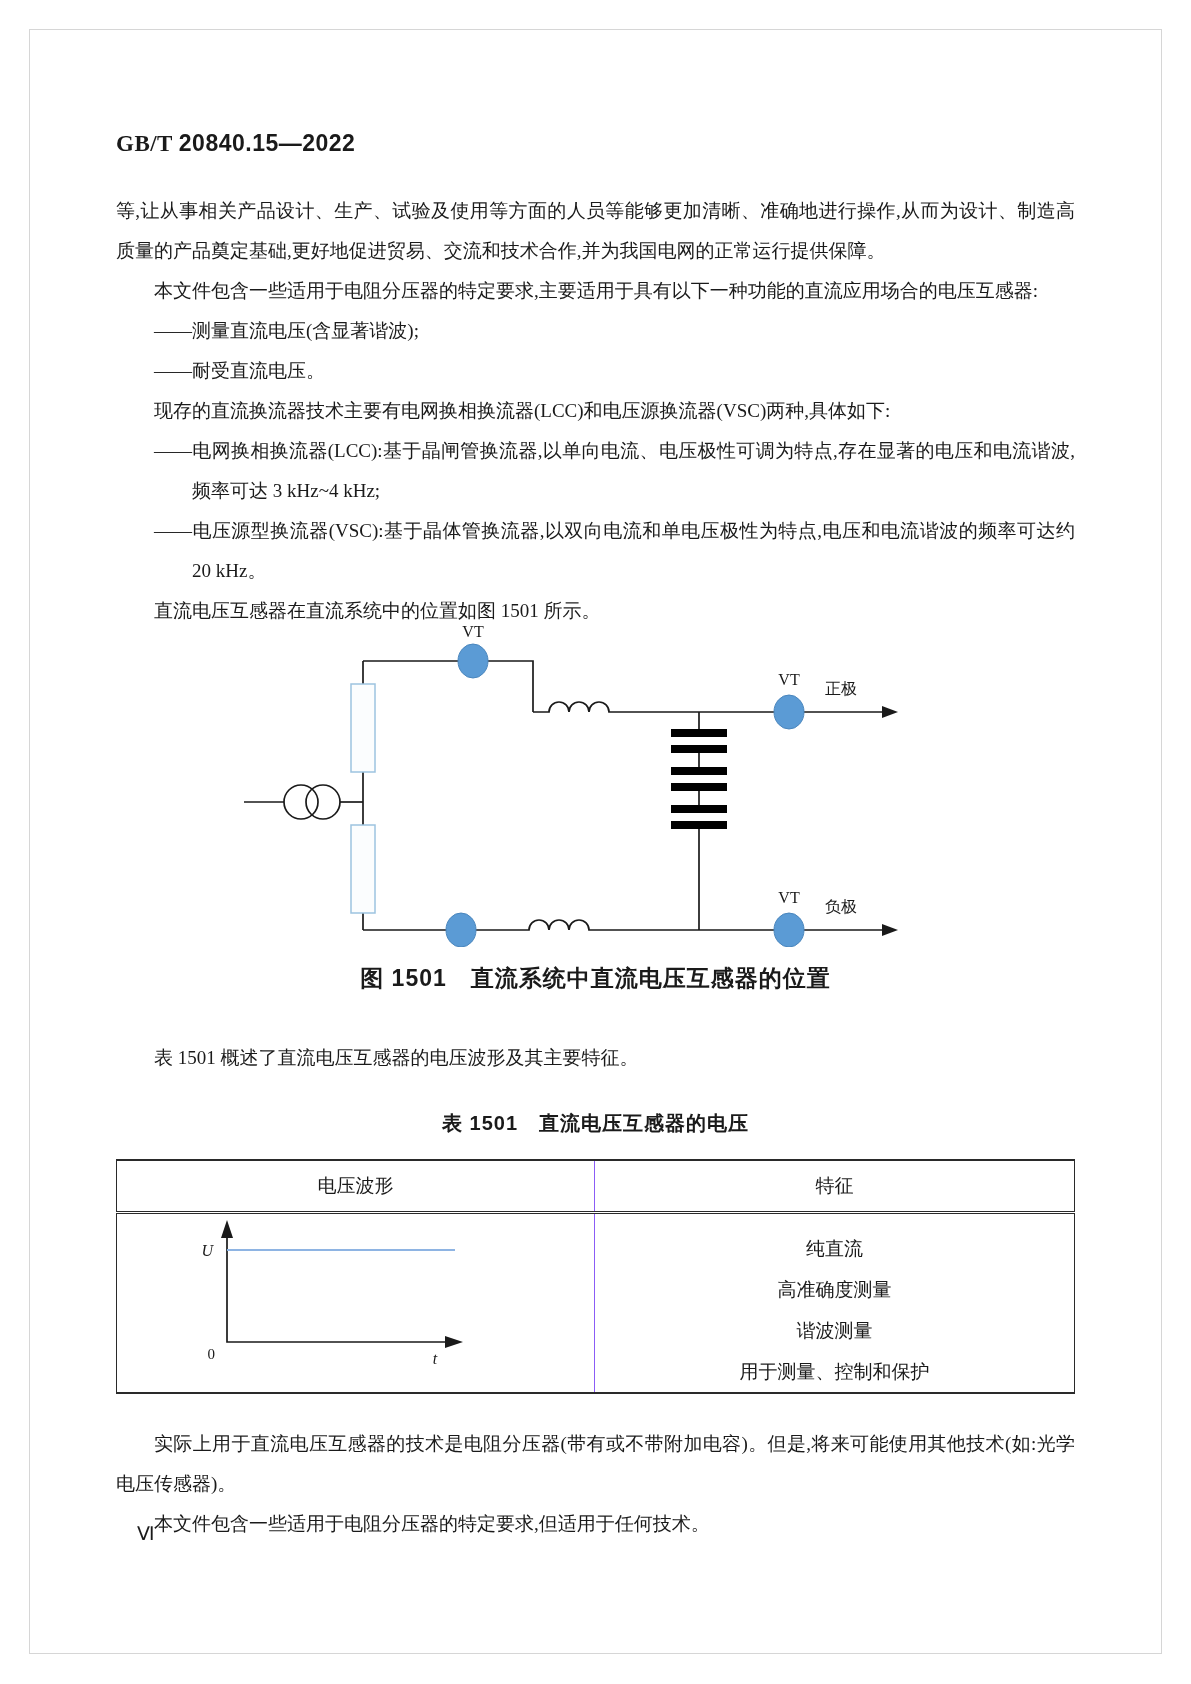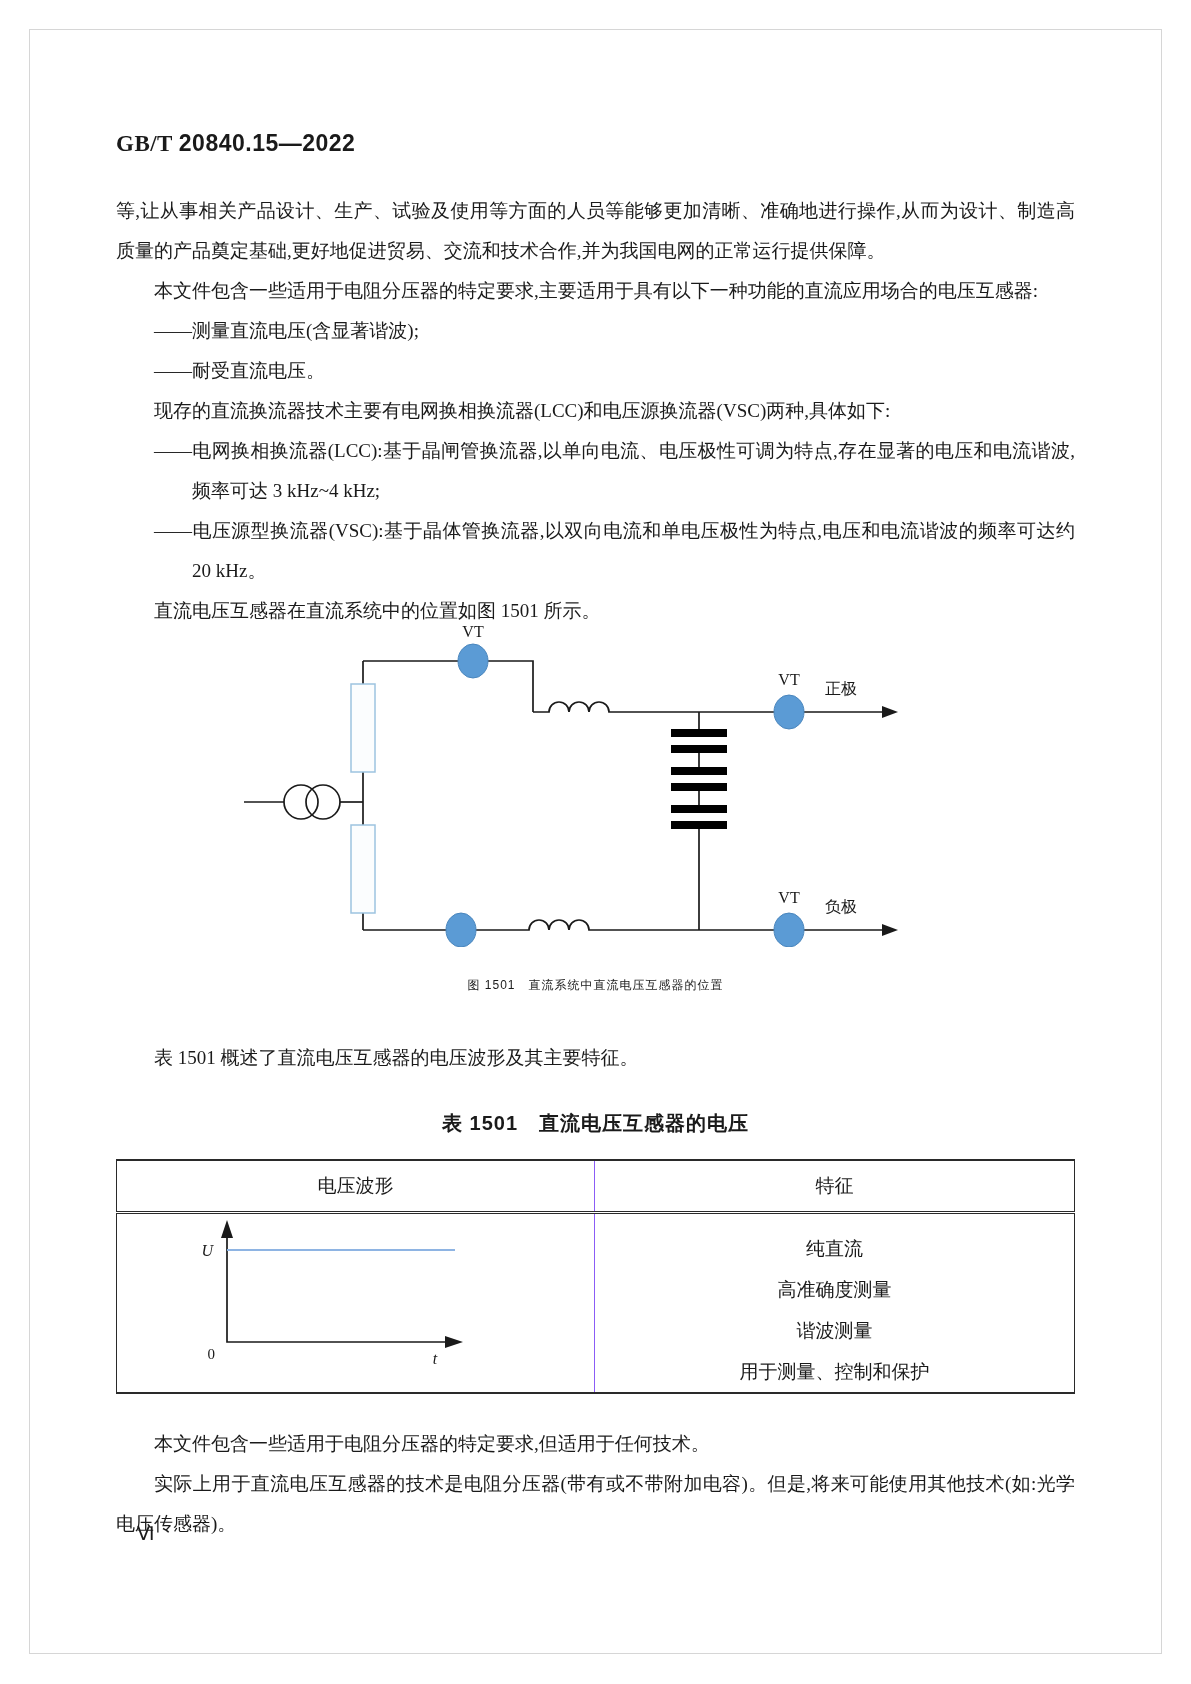--- a/index.html
+++ b/index.html
@@ -36,25 +36,25 @@
     line-height: 40px;
     text-align: justify;
   }
   .bodytext p { margin: 0; }
   .first-block { margin-top: 34px; }
   .indent2 { text-indent: 2em; }
   .dash-item { padding-left: 2em; }
   .dash-item-hang { padding-left: 4em; text-indent: -2em; }
   .figure-wrap { margin-top: -14px; margin-left: 123px; }
   .figure-caption {
-    margin-top: 26px;
+    margin-top: 12px;
     text-align: center;
     font-family: "Liberation Sans", sans-serif;
-    font-weight: normal;
-    font-size: 12px;
+    font-weight: bold;
+    font-size: 23px;
     letter-spacing: 1px;
   }
   .table-intro { margin-top: 44px; }
   .table-title {
     margin-top: 32px;
     text-align: center;
     font-family: "Liberation Sans", sans-serif;
     font-weight: bold;
     font-size: 20px;
     letter-spacing: 1px;
@@ -220,19 +220,19 @@
               <span>高准确度测量</span>
               <span>谐波测量</span>
               <span>用于测量、控制和保护</span>
             </div>
           </td>
         </tr>
       </tbody>
     </table>
 
     <div class="bodytext after-table">
+      <p class="indent2">实际上用于直流电压互感器的技术是电阻分压器(带有或不带附加电容)。但是,将来可能使用其他技术(如:光学电压传感器)。</p>
       <p class="indent2 last-para">本文件包含一些适用于电阻分压器的特定要求,但适用于任何技术。</p>
-      <p class="indent2">实际上用于直流电压互感器的技术是电阻分压器(带有或不带附加电容)。但是,将来可能使用其他技术(如:光学电压传感器)。</p>
     </div>
   </div>
 
   <div class="page-number">Ⅵ</div>
 </div>
 
 </body></html>

